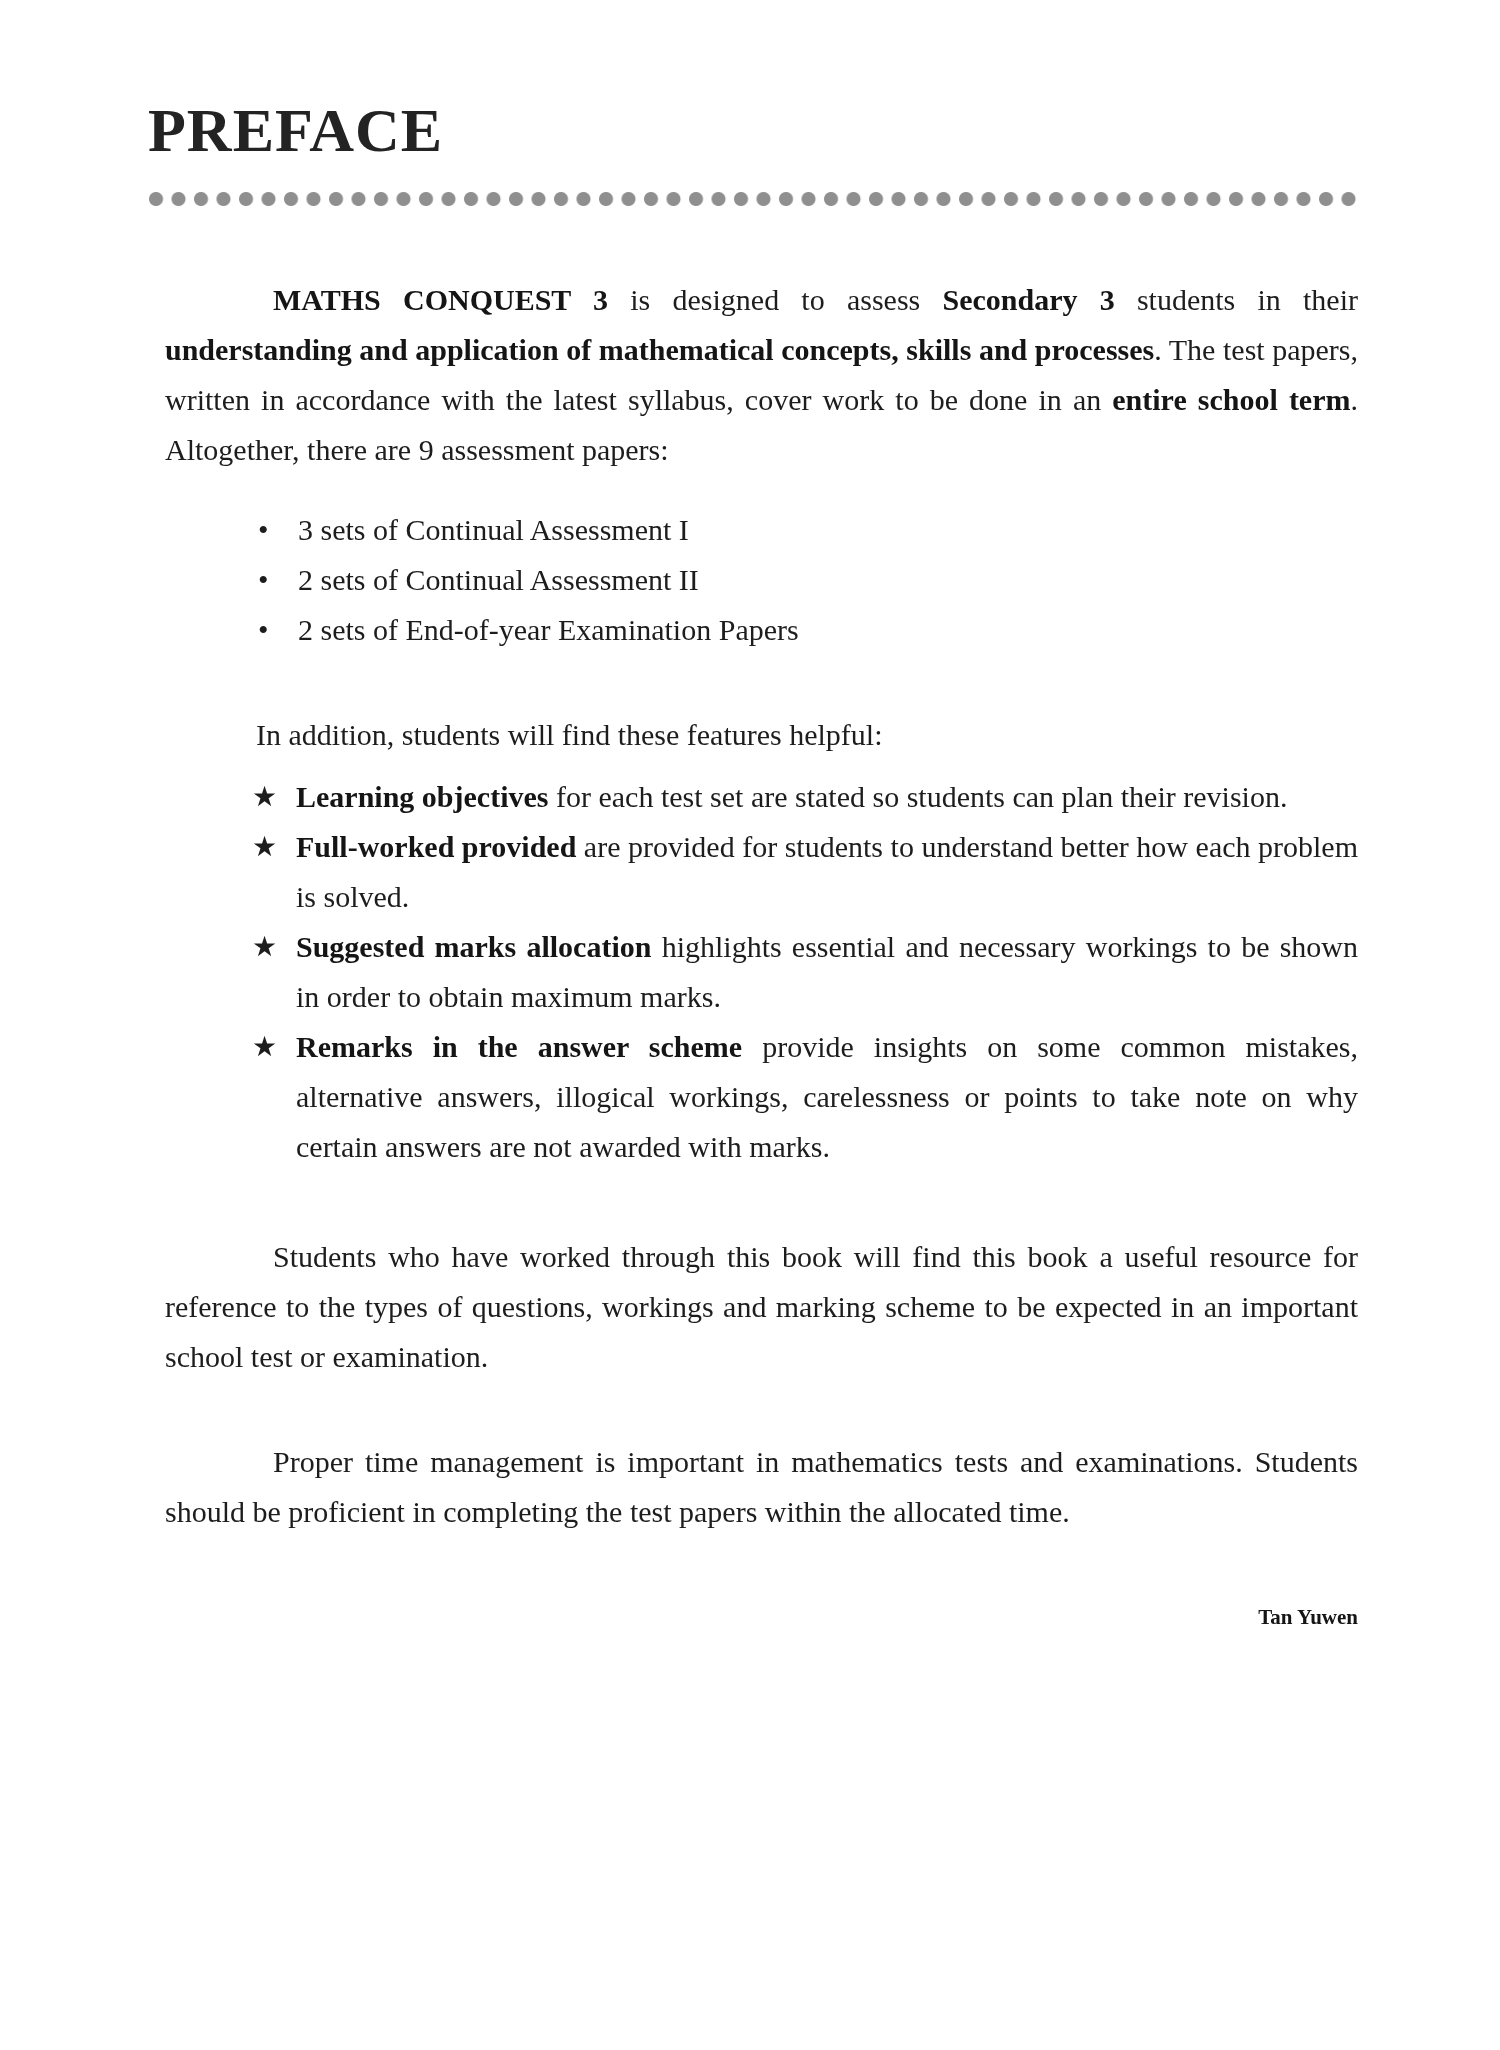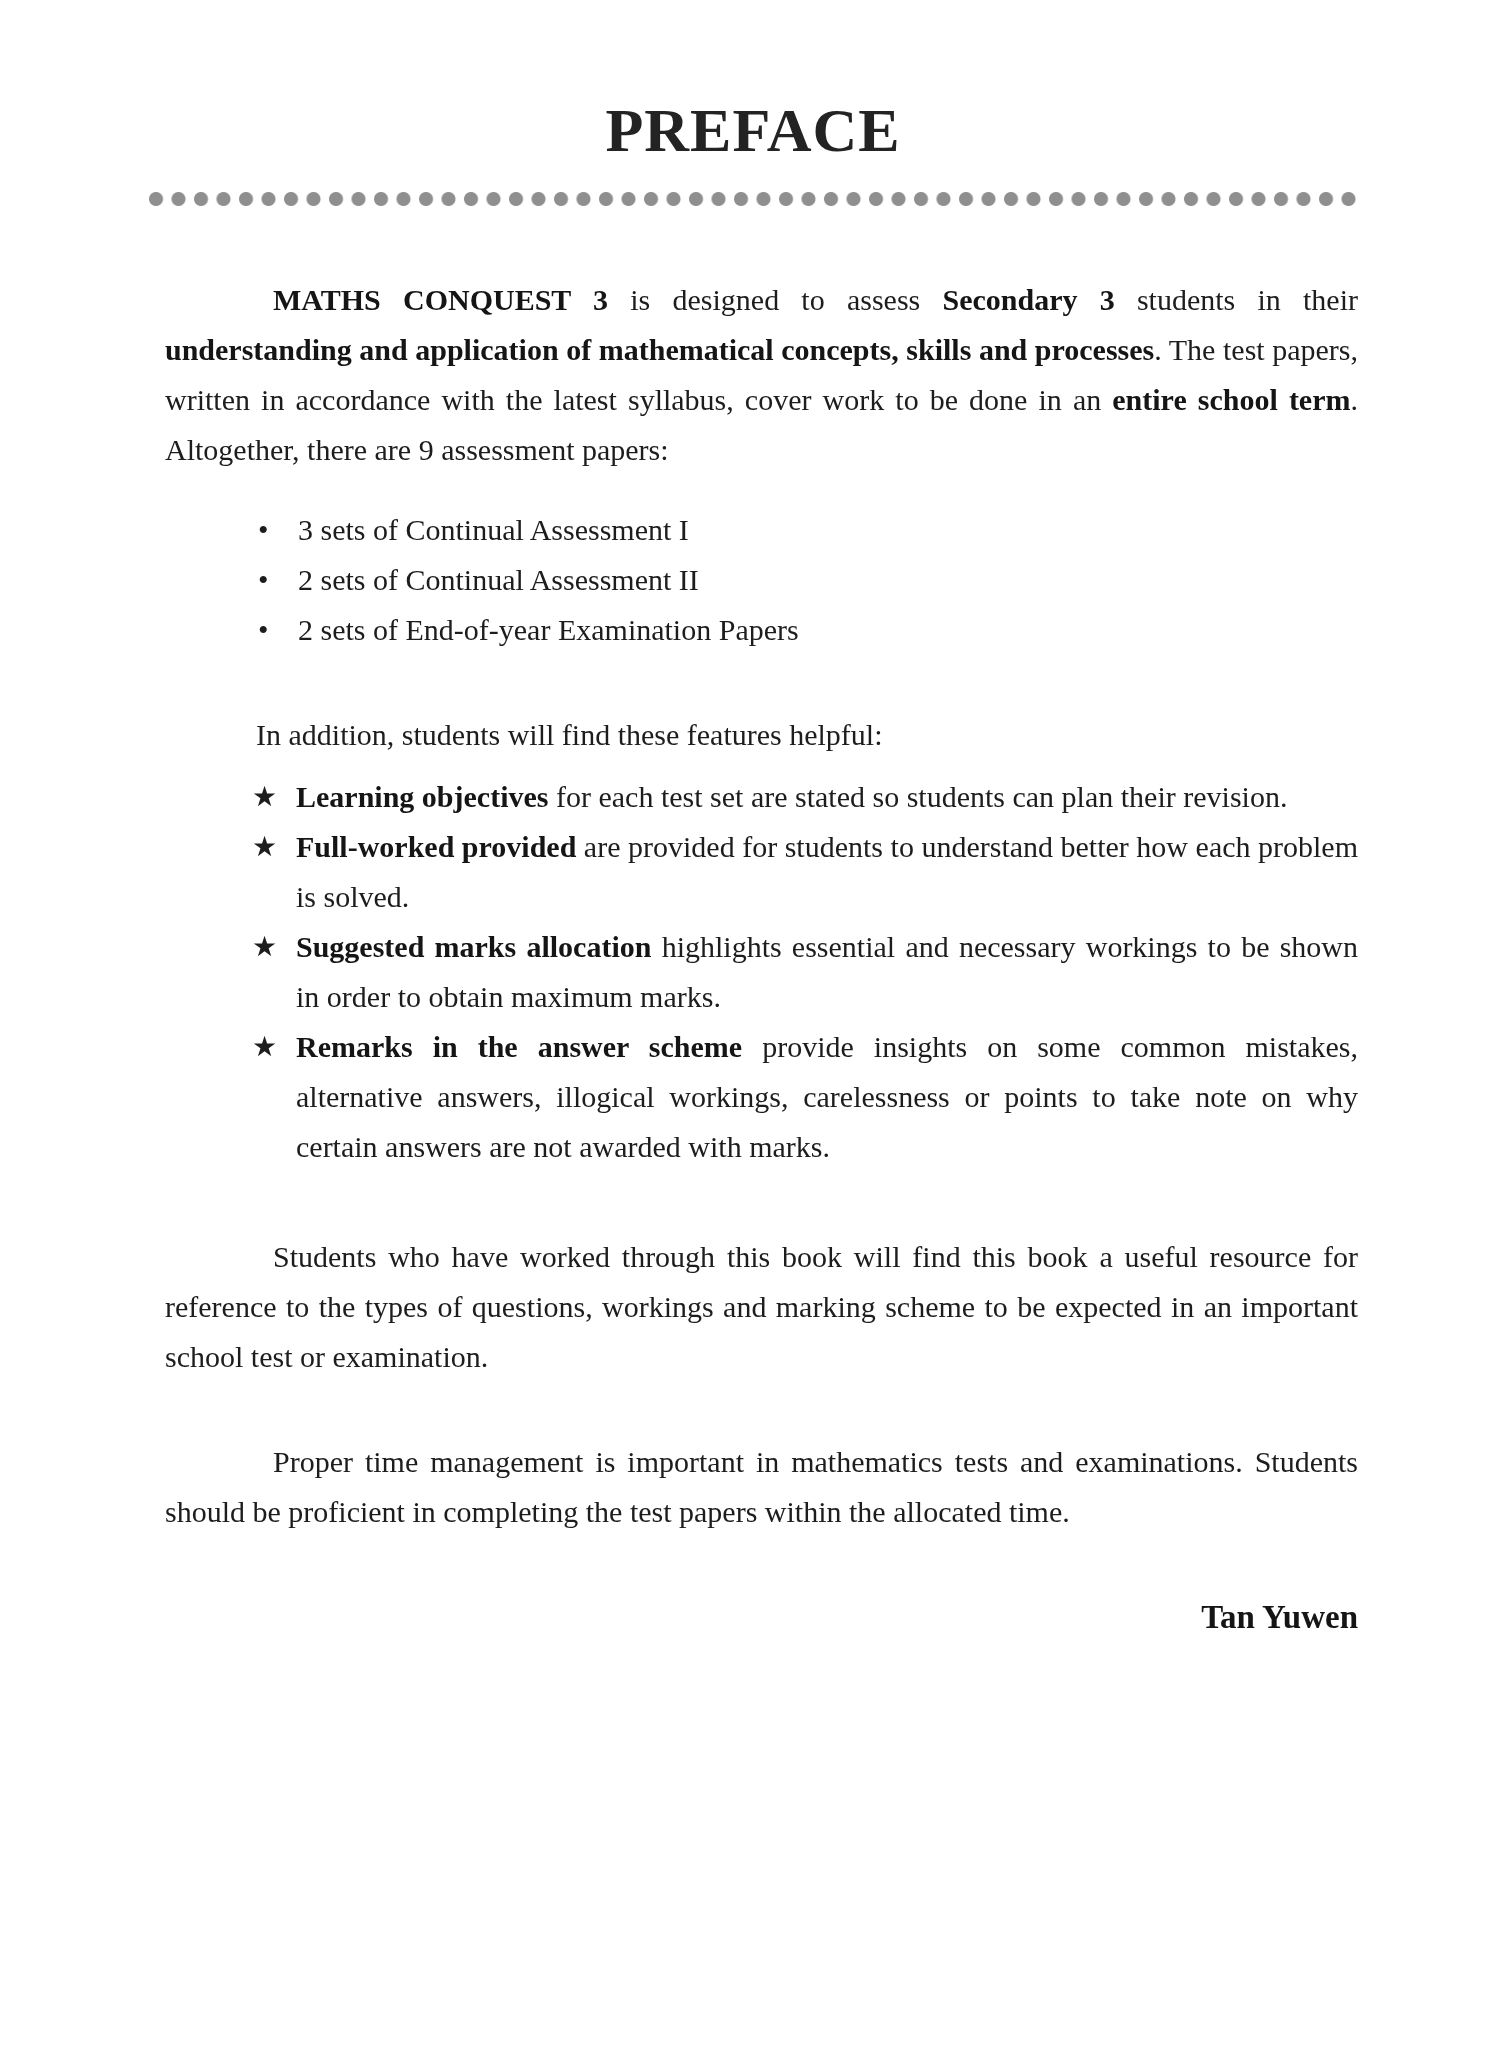--- a/index.html
+++ b/index.html
@@ -10,21 +10,20 @@
     background: #ffffff;
     padding: 95px 142px 0 148px;
     font-family: "Liberation Serif", serif;
     color: #1d1d1d;
     font-size: 30px;
     line-height: 50px;
     overflow: hidden;
   }
   .title {
     margin: 0 0 26px 0;
-    text-align: center;
     font-size: 62px;
     line-height: 70px;
     font-weight: bold;
     letter-spacing: 1px;
     color: #232323;
   }
   .dots {
     height: 16px;
     margin: 0 0 68px 0;
     background-image: radial-gradient(circle at 8px 8px, #8f8f8f 6.5px, rgba(0,0,0,0) 7.5px);
@@ -73,21 +72,21 @@
     top: 0;
     font-size: 28px;
   }
 
   .closing-block .para { margin-bottom: 55px; }
 
   .signature {
     margin-top: 44px;
     text-align: right;
     font-weight: bold;
-    font-size: 33px;
+    font-size: 21px;
     color: #151515;
   }
 </style>
 </head>
 <body>
 
 <div class="page">
 
   <h1 class="title">PREFACE</h1>
 

